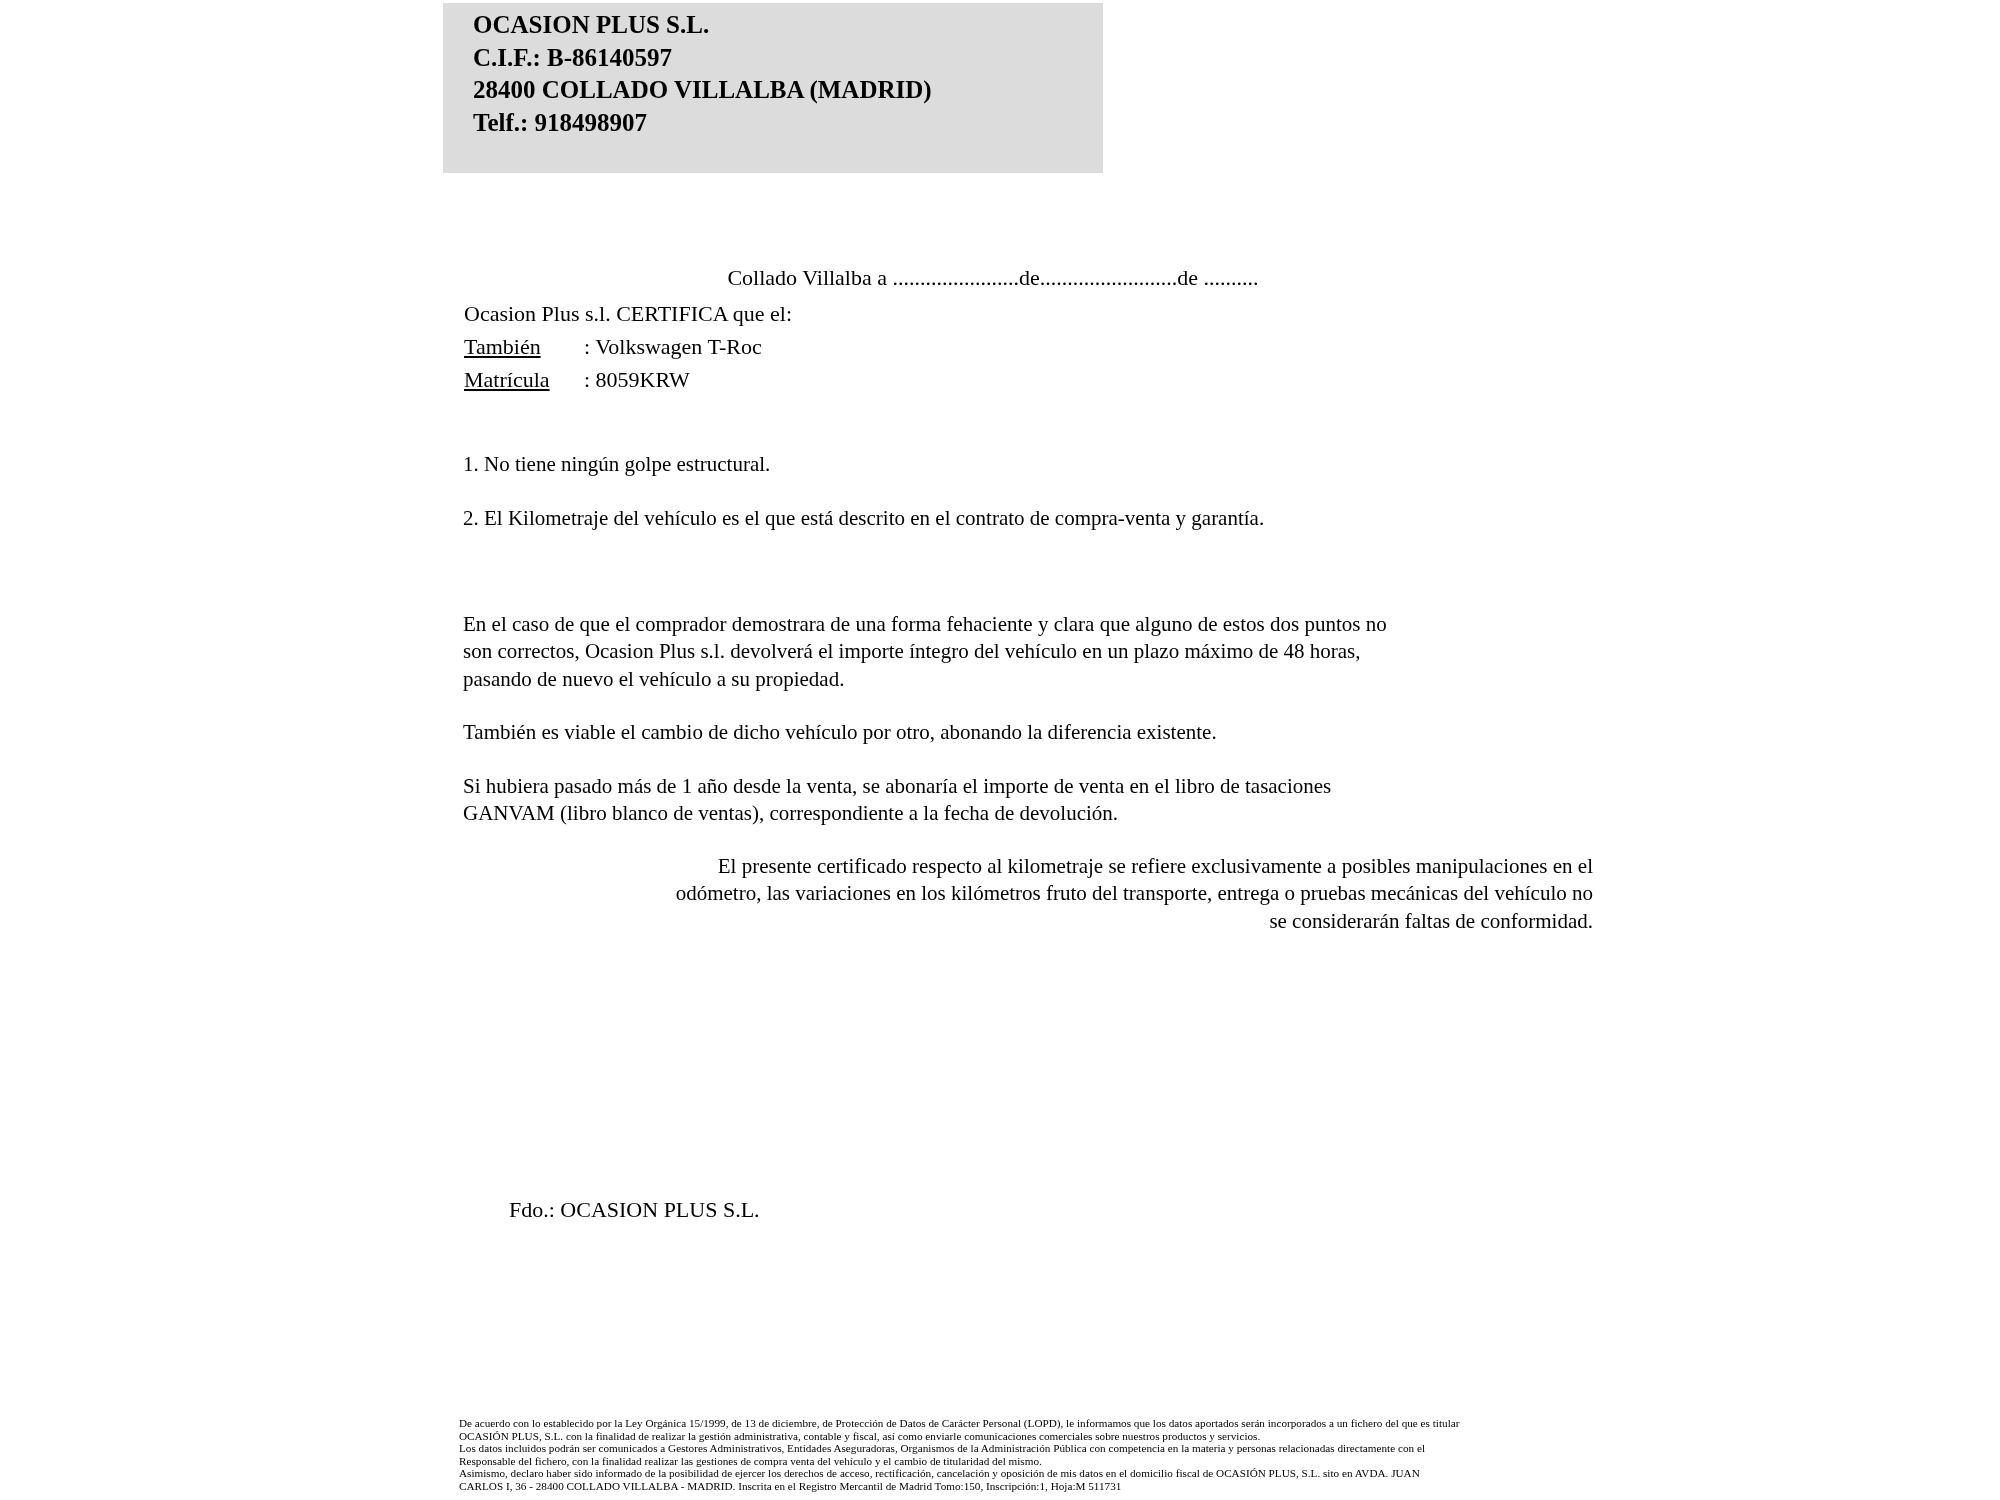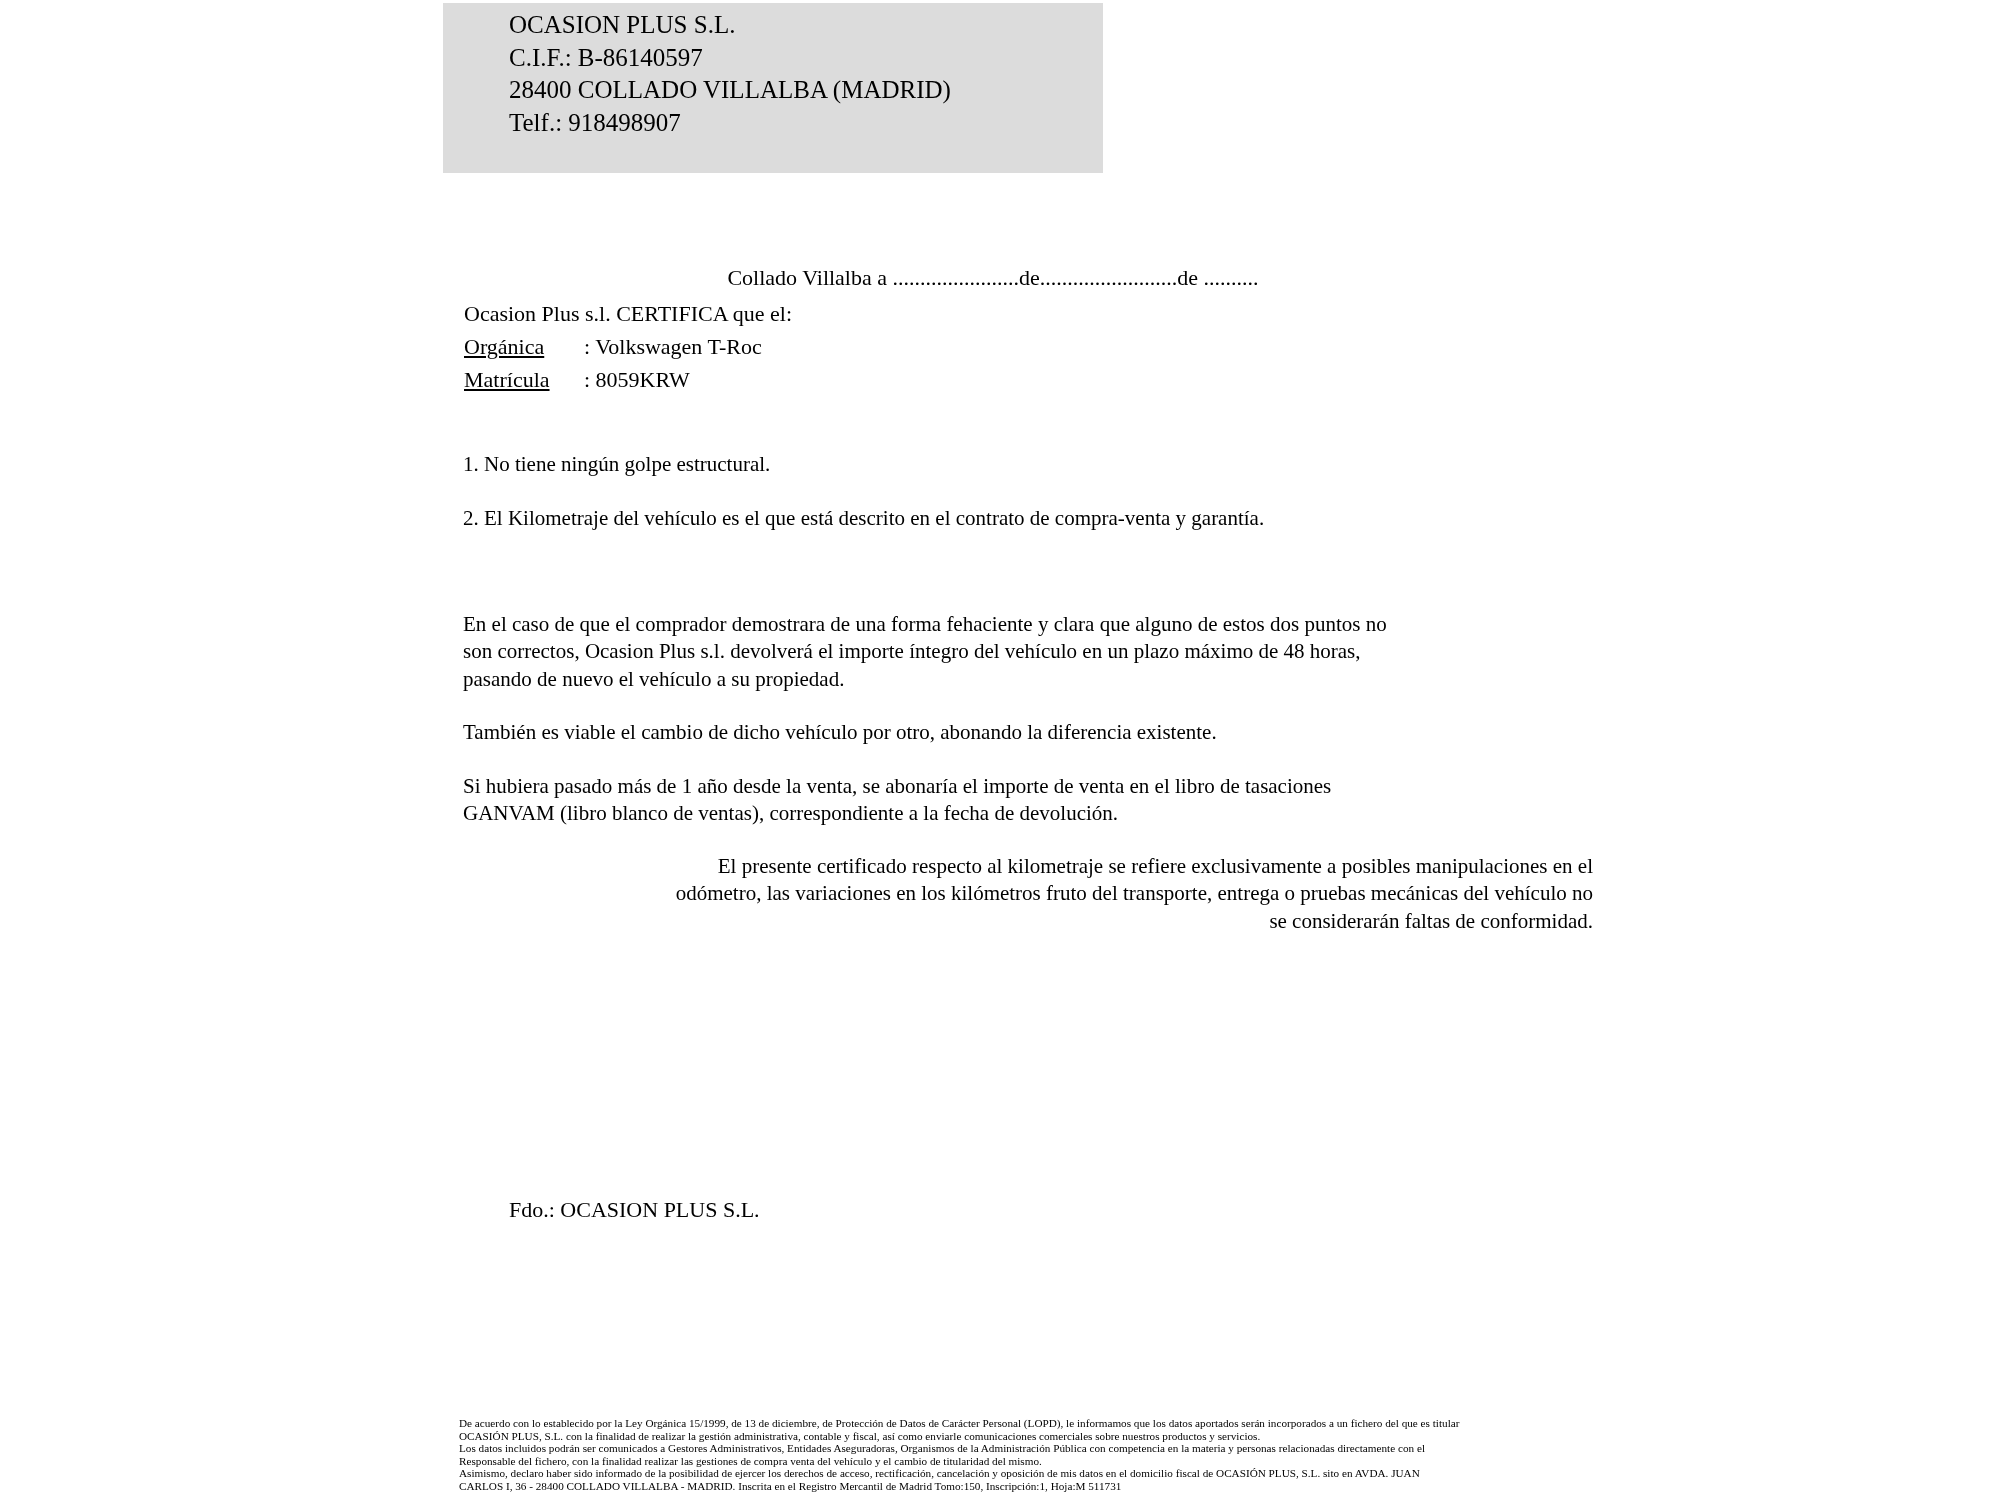--- a/index.html
+++ b/index.html
@@ -12,25 +12,24 @@
     overflow: hidden;
   }
   .header-box {
     position: absolute;
     left: 443px; top: 3px;
     width: 660px; height: 170px;
     background: #dcdcdc;
     padding: 6px 0 0 30px;
   }
   .header-box .hline {
-    font-weight: normal;
+    font-weight: bold;
     font-size: 25px;
     line-height: 32.6px;
     white-space: nowrap;
-    margin-left: 36px;
   }
   .date-line {
     position: absolute;
     left: 443px; top: 240px;
     width: 1100px;
     text-align: center;
     font-size: 22px;
     white-space: nowrap;
     margin-top: 25px;
   }
@@ -87,21 +86,21 @@
     <div class="hline">C.I.F.: B-86140597</div>
     <div class="hline">28400 COLLADO VILLALBA (MADRID)</div>
     <div class="hline">Telf.: 918498907</div>
   </div>
 
   <div class="date-line">Collado Villalba a .......................de.........................de ..........</div>
 
   <div class="cert-block">
     <div>Ocasion Plus s.l. CERTIFICA que el:</div>
     <div>
-      <span class="label-wrap"><span class="u">Orgánica</span></span><span>: Volkswagen T-Roc</span>
+      <span class="label-wrap"><span class="u">También</span></span><span>: Volkswagen T-Roc</span>
     </div>
     <div>
       <span class="label-wrap"><span class="u">Matrícula</span></span><span>: 8059KRW</span>
     </div>
   </div>
 
   <div class="point p-1">1. No tiene ningún golpe estructural.</div>
   <div class="point p-2">2. El Kilometraje del vehículo es el que está descrito en el contrato de compra-venta y garantía.</div>
 
   <div class="para para-refund">En el caso de que el comprador demostrara de una forma fehaciente y clara que alguno de estos dos puntos no

